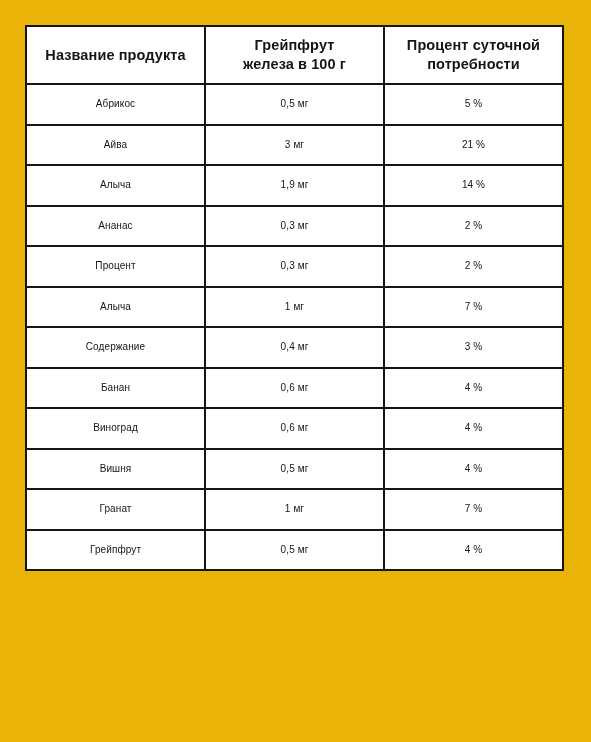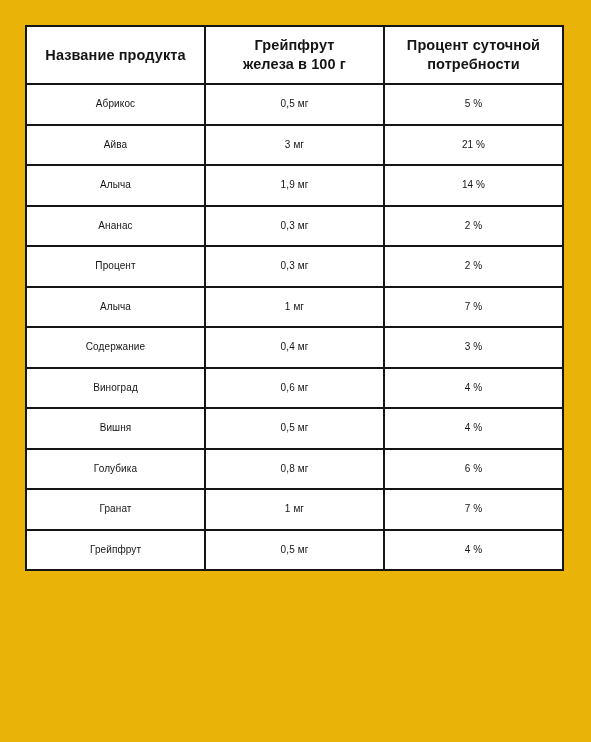--- a/index.html
+++ b/index.html
@@ -121,33 +121,33 @@
           <td>Алыча</td>
           <td>1 мг</td>
           <td>7 %</td>
         </tr>
         <tr>
           <td>Содержание</td>
           <td>0,4 мг</td>
           <td>3 %</td>
         </tr>
         <tr>
+          <td>Банан</td>
+          <td>0,6 мг</td>
+          <td>4 %</td>
+        </tr>
+        <tr>
           <td>Виноград</td>
           <td>0,6 мг</td>
           <td>4 %</td>
         </tr>
         <tr>
           <td>Вишня</td>
           <td>0,5 мг</td>
           <td>4 %</td>
-        </tr>
-        <tr>
-          <td>Голубика</td>
-          <td>0,8 мг</td>
-          <td>6 %</td>
         </tr>
         <tr>
           <td>Гранат</td>
           <td>1 мг</td>
           <td>7 %</td>
         </tr>
         <tr>
           <td>Грейпфрут</td>
           <td>0,5 мг</td>
           <td>4 %</td>

